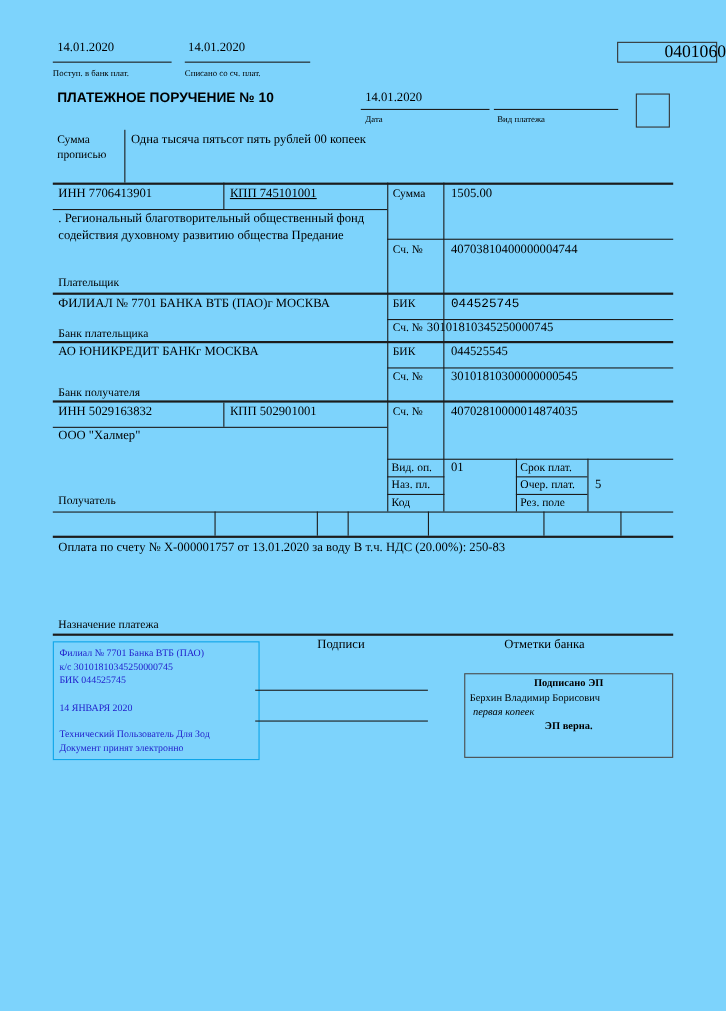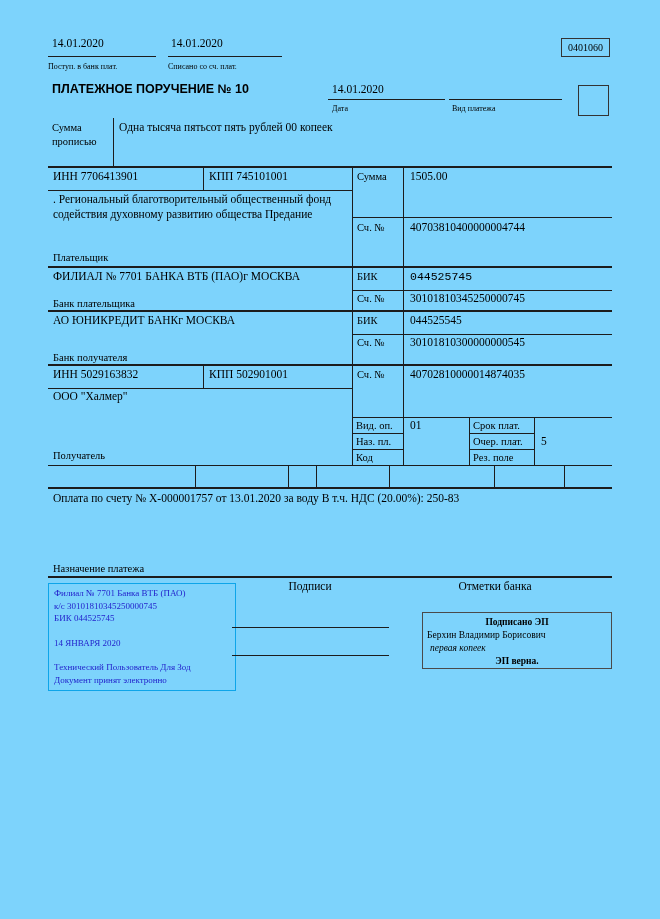--- a/index.html
+++ b/index.html
@@ -13,33 +13,33 @@
   .wrap { white-space:normal; }
   .sans { font-family:"Liberation Sans", sans-serif; }
   .b { font-weight:bold; }
   .i { font-style:italic; }
   .ctr { text-align:center; }
   .hl { position:absolute; height:1px; background:#1c1c1c; }
   .hl2 { position:absolute; height:2px; background:#1c1c1c; }
   .vl { position:absolute; width:1px; background:#1c1c1c; }
   .codebox {
     position:absolute; left:561px; top:38px; width:47px; height:17px;
-    border:1.5px solid #333; font-size:10px; text-align:center; line-height:17px;
+    border:1.5px solid #333; font-size:16px; text-align:center; line-height:17px;padding-left:42px;
   }
   .chkbox { position:absolute; left:578px; top:85px; width:29px; height:29px; border:1.5px solid #333; }
   .stamp {
     position:absolute; left:48px; top:583px; width:176px;
     border:1px solid #0ea5e9; color:#2323cc; font-size:9px; line-height:12.5px;
     padding:3px 5px 4px 5px; white-space:normal;
   }
   .stamp p { margin:0; }
   .stamp .gap { margin-top:12px; }
   .epbox {
     position:absolute; left:422px; top:612px; width:180px;
-    border:1px solid #4a4a4a; font-size:9.5px; line-height:13px; padding:3px 4px 0 4px;
+    border:1px solid #4a4a4a; font-size:9.5px; line-height:13px; padding:3px 4px 20px 4px;
   }
   .epbox p { margin:0; white-space:nowrap; }
 </style>
 </head>
 <body>
 
 <div class="page">
 
   <div class="t" style="left:52px;top:37px;">14.01.2020</div>
   <div class="hl" style="left:48px;top:56px;width:108px;"></div>
@@ -72,34 +72,34 @@
   <div class="hl" style="left:352px;top:217px;width:260px;"></div>
   <div class="hl2" style="left:48px;top:266px;width:564px;"></div>
   <div class="hl" style="left:352px;top:290px;width:260px;"></div>
   <div class="hl2" style="left:48px;top:310px;width:564px;"></div>
   <div class="hl" style="left:352px;top:334px;width:260px;"></div>
   <div class="hl2" style="left:48px;top:364px;width:564px;"></div>
   <div class="vl" style="left:203px;top:366px;height:22px;"></div>
   <div class="hl" style="left:48px;top:388px;width:304px;"></div>
 
   <div class="t" style="left:53px;top:170px;">ИНН 7706413901</div>
-  <div class="t" style="left:209px;top:170px;">КПП 745101001</div>
+  <div class="t" style="left:209px;top:170px;text-decoration:underline;">КПП 745101001</div>
   <div class="t sm" style="left:357px;top:170px;">Сумма</div>
   <div class="t" style="left:410px;top:170px;">1505.00</div>
 
   <div class="t wrap" style="left:53px;top:192px;width:298px;line-height:15px;">. Региональный благотворительный общественный фонд содействия духовному развитию общества Предание</div>
   <div class="t sm" style="left:357px;top:221px;">Сч. №</div>
   <div class="t" style="left:410px;top:221px;">40703810400000004744</div>
   <div class="t sm" style="left:53px;top:251px;">Плательщик</div>
 
   <div class="t" style="left:53px;top:270px;">ФИЛИАЛ № 7701 БАНКА ВТБ (ПАО)г МОСКВА</div>
   <div class="t sm" style="left:357px;top:270px;">БИК</div>
   <div class="t" style="left:410px;top:270px;font-family:Liberation Mono, monospace;">044525745</div>
   <div class="t sm" style="left:357px;top:292px;">Сч. №</div>
-  <div class="t" style="left:410px;top:292px;">30101810345250000745</div>
+  <div class="t" style="left:388px;top:292px;">30101810345250000745</div>
   <div class="t sm" style="left:53px;top:297px;">Банк плательщика</div>
 
   <div class="t" style="left:53px;top:314px;">АО ЮНИКРЕДИТ БАНКг МОСКВА</div>
   <div class="t sm" style="left:357px;top:314px;">БИК</div>
   <div class="t" style="left:410px;top:314px;">044525545</div>
   <div class="t sm" style="left:357px;top:336px;">Сч. №</div>
   <div class="t" style="left:410px;top:336px;">30101810300000000545</div>
   <div class="t sm" style="left:53px;top:351px;">Банк получателя</div>
 
   <div class="t" style="left:53px;top:368px;">ИНН 5029163832</div>

